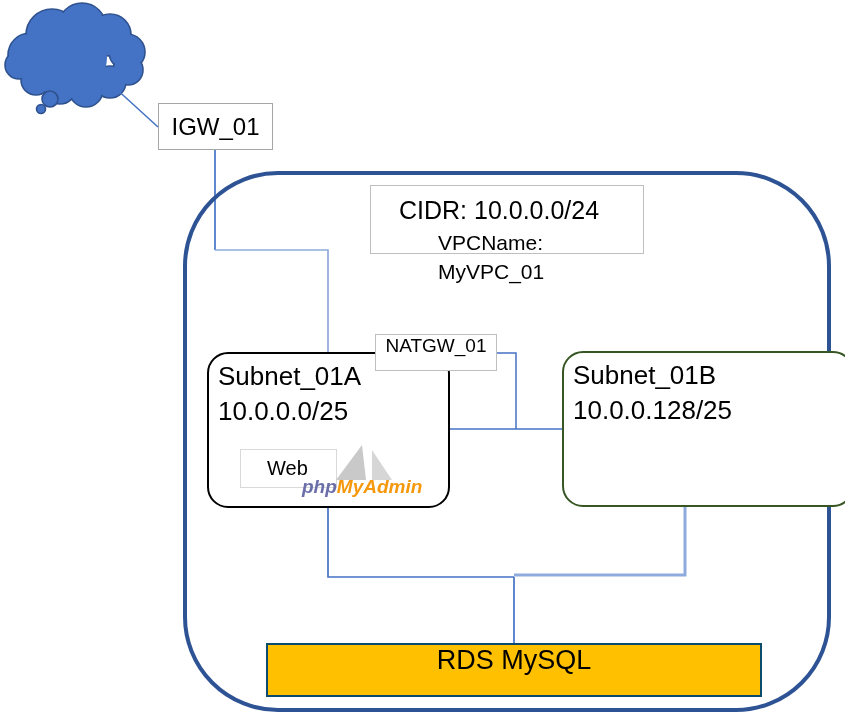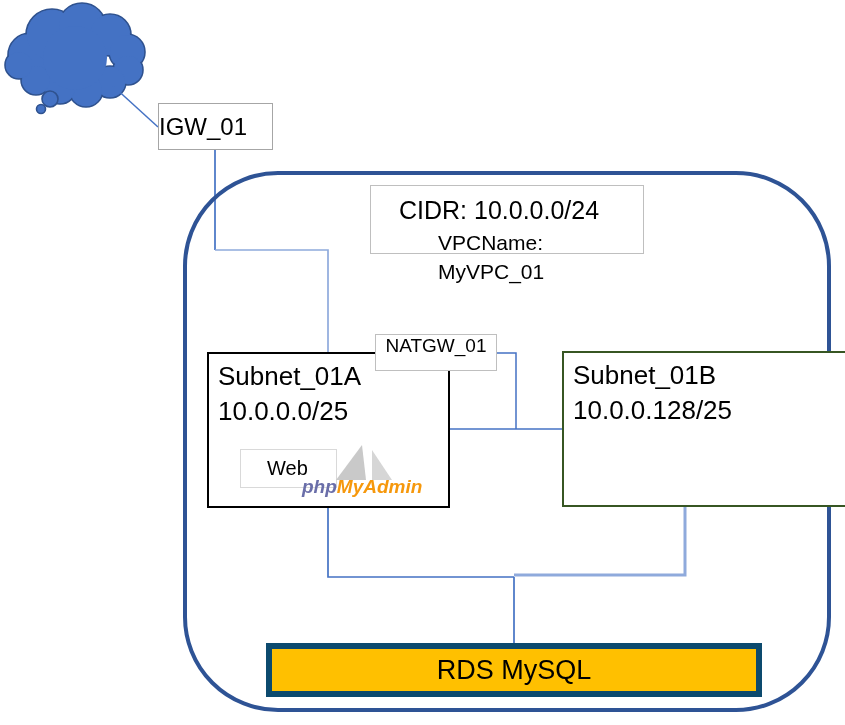--- a/index.html
+++ b/index.html
@@ -3,49 +3,49 @@
 <meta charset="utf-8">
 <style>
   html,body{margin:0;padding:0;background:#fff;}
   body{font-family:"Liberation Sans","DejaVu Sans",sans-serif;}
   #canvas{position:relative;width:845px;height:725px;background:#ffffff;overflow:hidden;}
   #wires{position:absolute;left:0;top:0;width:845px;height:725px;}
 
   .box{position:absolute;background:#ffffff;box-sizing:border-box;color:#000;}
 
   .igw-box{left:158px;top:103px;width:115px;height:47px;border:1px solid #a6a6a6;
-           display:flex;align-items:center;font-size:24px;}
+           display:flex;align-items:center;justify-content:center;font-size:24px;}
 
   .vpc{left:183px;top:171px;width:648px;height:541px;border:4px solid #2e5395;
        border-radius:95px;background:transparent;}
 
   .cidr-box{left:370px;top:185px;width:274px;height:69px;border:1px solid #bfbfbf;
             padding:9px 28px;}
   .cidr-line1{font-size:25px;line-height:1.25;}
   .cidr-line2{font-size:21px;line-height:1.35;margin-top:3px;margin-left:39px;}
 
-  .subnet{padding:5px 9px;font-size:26px;line-height:1.35;}
+  .subnet{padding:5px 9px;font-size:26px;line-height:1.35;border-radius:21px;}
   .subnet-a{left:207px;top:352px;width:243px;height:156px;border:2px solid #000000;}
   .subnet-b{left:562px;top:351px;width:292px;height:156px;border:2px solid #375623;}
 
   .natgw-box{left:375px;top:334px;width:122px;height:37px;border:1px solid #bfbfbf;
              display:flex;align-items:flex-start;justify-content:center;font-size:19px;}
 
   .web-box{left:240px;top:449px;width:97px;height:39px;border:1px solid #d9d9d9;
            display:flex;align-items:center;font-size:20px;padding-left:26px;}
 
   .pma-logo{position:absolute;left:302px;top:444px;width:125px;height:56px;background:transparent;}
   .pma-sails{position:absolute;left:26px;top:0px;}
   .pma-text{position:absolute;left:0px;bottom:2px;font-size:19px;font-weight:bold;
             font-style:italic;white-space:nowrap;letter-spacing:0px;}
   .pma-php{color:#6a6ea9;}
   .pma-my{color:#f6980c;}
 
   .rds-box{left:266px;top:643px;width:496px;height:54px;background:#ffc000;
-           border:6px solid #0c4a6e;display:flex;align-items:center;justify-content:center;
+           border:2px solid #0c4a6e;display:flex;justify-content:center;
            font-size:27px;}
 </style>
 </head>
 <body>
 
 <div id="canvas">
 
   <svg id="wires" viewBox="0 0 845 725">
 
     <g>

